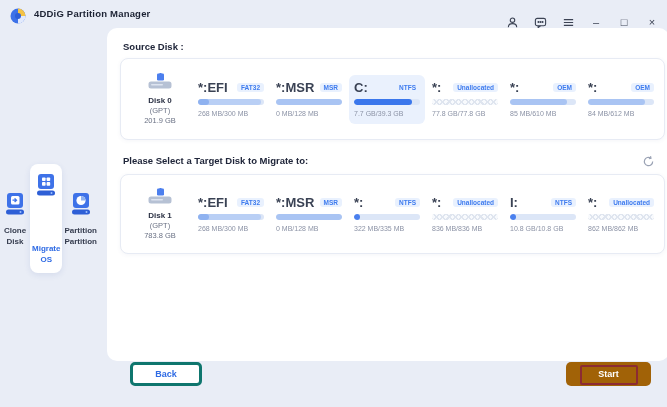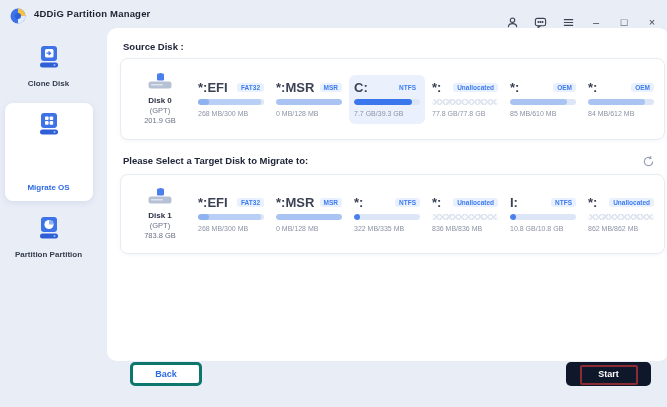--- a/index.html
+++ b/index.html
@@ -8,21 +8,21 @@
 
   
   .titlebar{position:absolute;left:0;top:8px;width:667px;height:28px;display:flex;align-items:flex-start;}
   .logo{margin-left:10px;width:16px;height:16px;flex:none;}
   .tb-title{margin-left:8px;font-size:9.5px;font-weight:bold;color:#1c2233;letter-spacing:.2px;}
   .tb-right{position:absolute;right:8px;top:0;height:28px;display:flex;align-items:center;gap:14px;}
   .tb-ic{width:14px;height:14px;display:flex;align-items:center;justify-content:center;color:#3c4354;cursor:pointer;}
   .tb-ctl{font-size:11px;color:#3c4354;width:14px;text-align:center;cursor:pointer;line-height:14px;}
 
   
-  .sidebar{position:absolute;left:0;top:28px;width:97px;height:379px;display:flex;flex-direction:column;align-items:center;padding-top:8px;box-sizing:border-box;}
+  .sidebar{position:absolute;left:0;top:28px;width:97px;height:379px;display:flex;flex-direction:row;align-items:center;padding-top:8px;box-sizing:border-box;}
   .side-item{width:84px;border-radius:8px;padding:8px 2px 7px;margin-bottom:6px;display:flex;flex-direction:column;align-items:center;cursor:pointer;}
   .side-item.active{background:#ffffff;box-shadow:0 2px 6px rgba(40,70,160,.10);gap:37px;}
   .side-label{margin-top:5px;font-size:8px;font-weight:bold;color:#353c4e;text-align:center;line-height:1.35;}
   .side-item.active .side-label{color:#2f6be4;}
 
   
   .main{position:absolute;left:107px;top:28px;width:562px;height:333px;background:#ffffff;border-radius:10px;box-sizing:border-box;}
   .sec-hdr{font-size:9.5px;font-weight:bold;color:#20263a;}
   #src-hdr{position:absolute;left:16px;top:13px;}
   #tgt-hdr-row{position:absolute;left:16px;top:126px;width:532px;display:flex;justify-content:space-between;align-items:center;}
@@ -47,21 +47,21 @@
   .bar.k-efi .f1{width:96%;background:#b9cff5;}   .bar.k-efi .f2{width:16%;background:#8fb2f0;}
   .bar.k-full .f1{width:100%;background:#a9c4f3;}
   .bar.k-dark .f1{width:88%;background:#3b77ec;}
   .bar.k-oem .f1{width:86%;background:#a9c4f3;}
   .bar.k-small .f1{width:9%;background:#4a80ee;}
   .bar.k-hatched{background-color:#f8fafd;background-image:repeating-linear-gradient(45deg,#dfe5ef 0 1.5px,transparent 1.5px 4.5px),repeating-linear-gradient(-45deg,#dfe5ef 0 1.5px,transparent 1.5px 4.5px);}
   .part-size{font-size:7px;color:#8c93a6;white-space:nowrap;}
 
   
   .btn-back{position:absolute;left:23px;top:334px;width:72px;height:24px;background:#fff;border:3px solid #0f766e;border-radius:5px;color:#2f6be4;font-size:9px;font-weight:bold;font-family:inherit;cursor:pointer;}
-  .btn-start{position:absolute;right:18px;top:334px;width:85px;height:24px;background:#0f172a;border:none;border-radius:5px;color:#ffffff;font-size:9px;font-weight:bold;font-family:inherit;cursor:pointer;}
+  .btn-start{position:absolute;right:18px;top:334px;width:85px;height:24px;background:#a16207;border:none;border-radius:5px;color:#ffffff;font-size:9px;font-weight:bold;font-family:inherit;cursor:pointer;}
   .start-annotation{position:absolute;left:14px;top:3px;width:54px;height:16px;border:2px solid #8c2b33;border-radius:2px;pointer-events:none;}
   .btn-start .lbl{position:relative;z-index:1;}
 </style>
 </head>
 <body>
 
 <div class="window">
 
   <div class="titlebar">
     <span class="logo">

